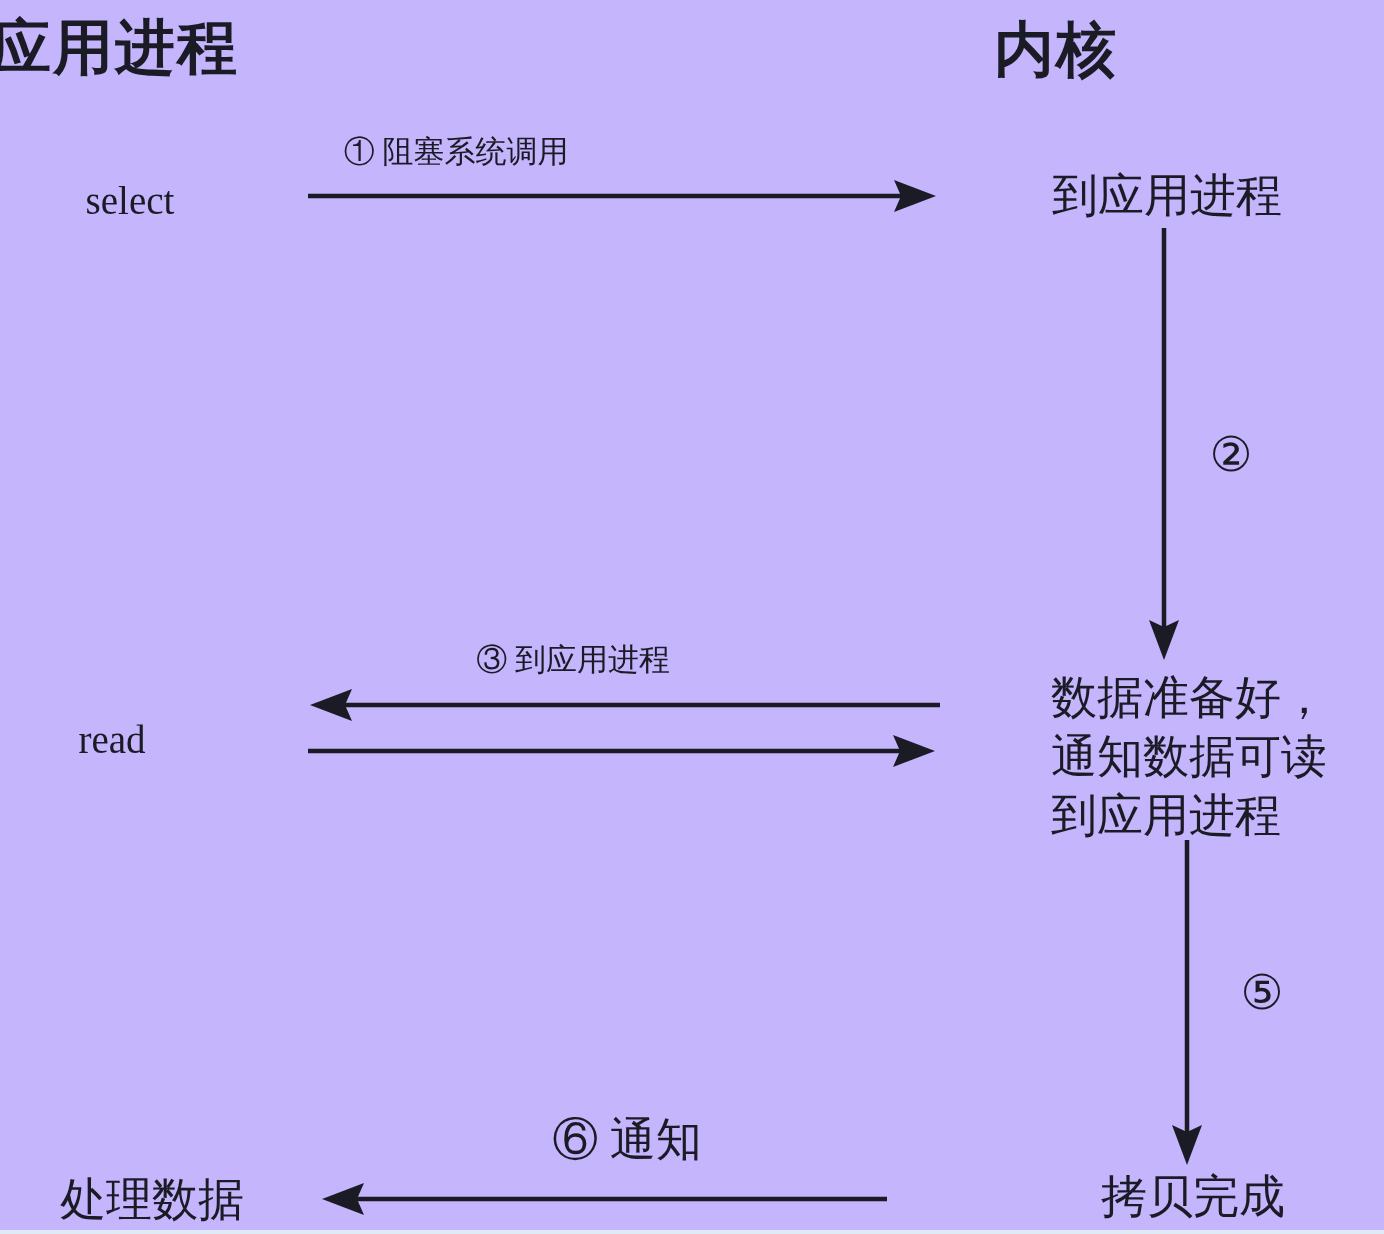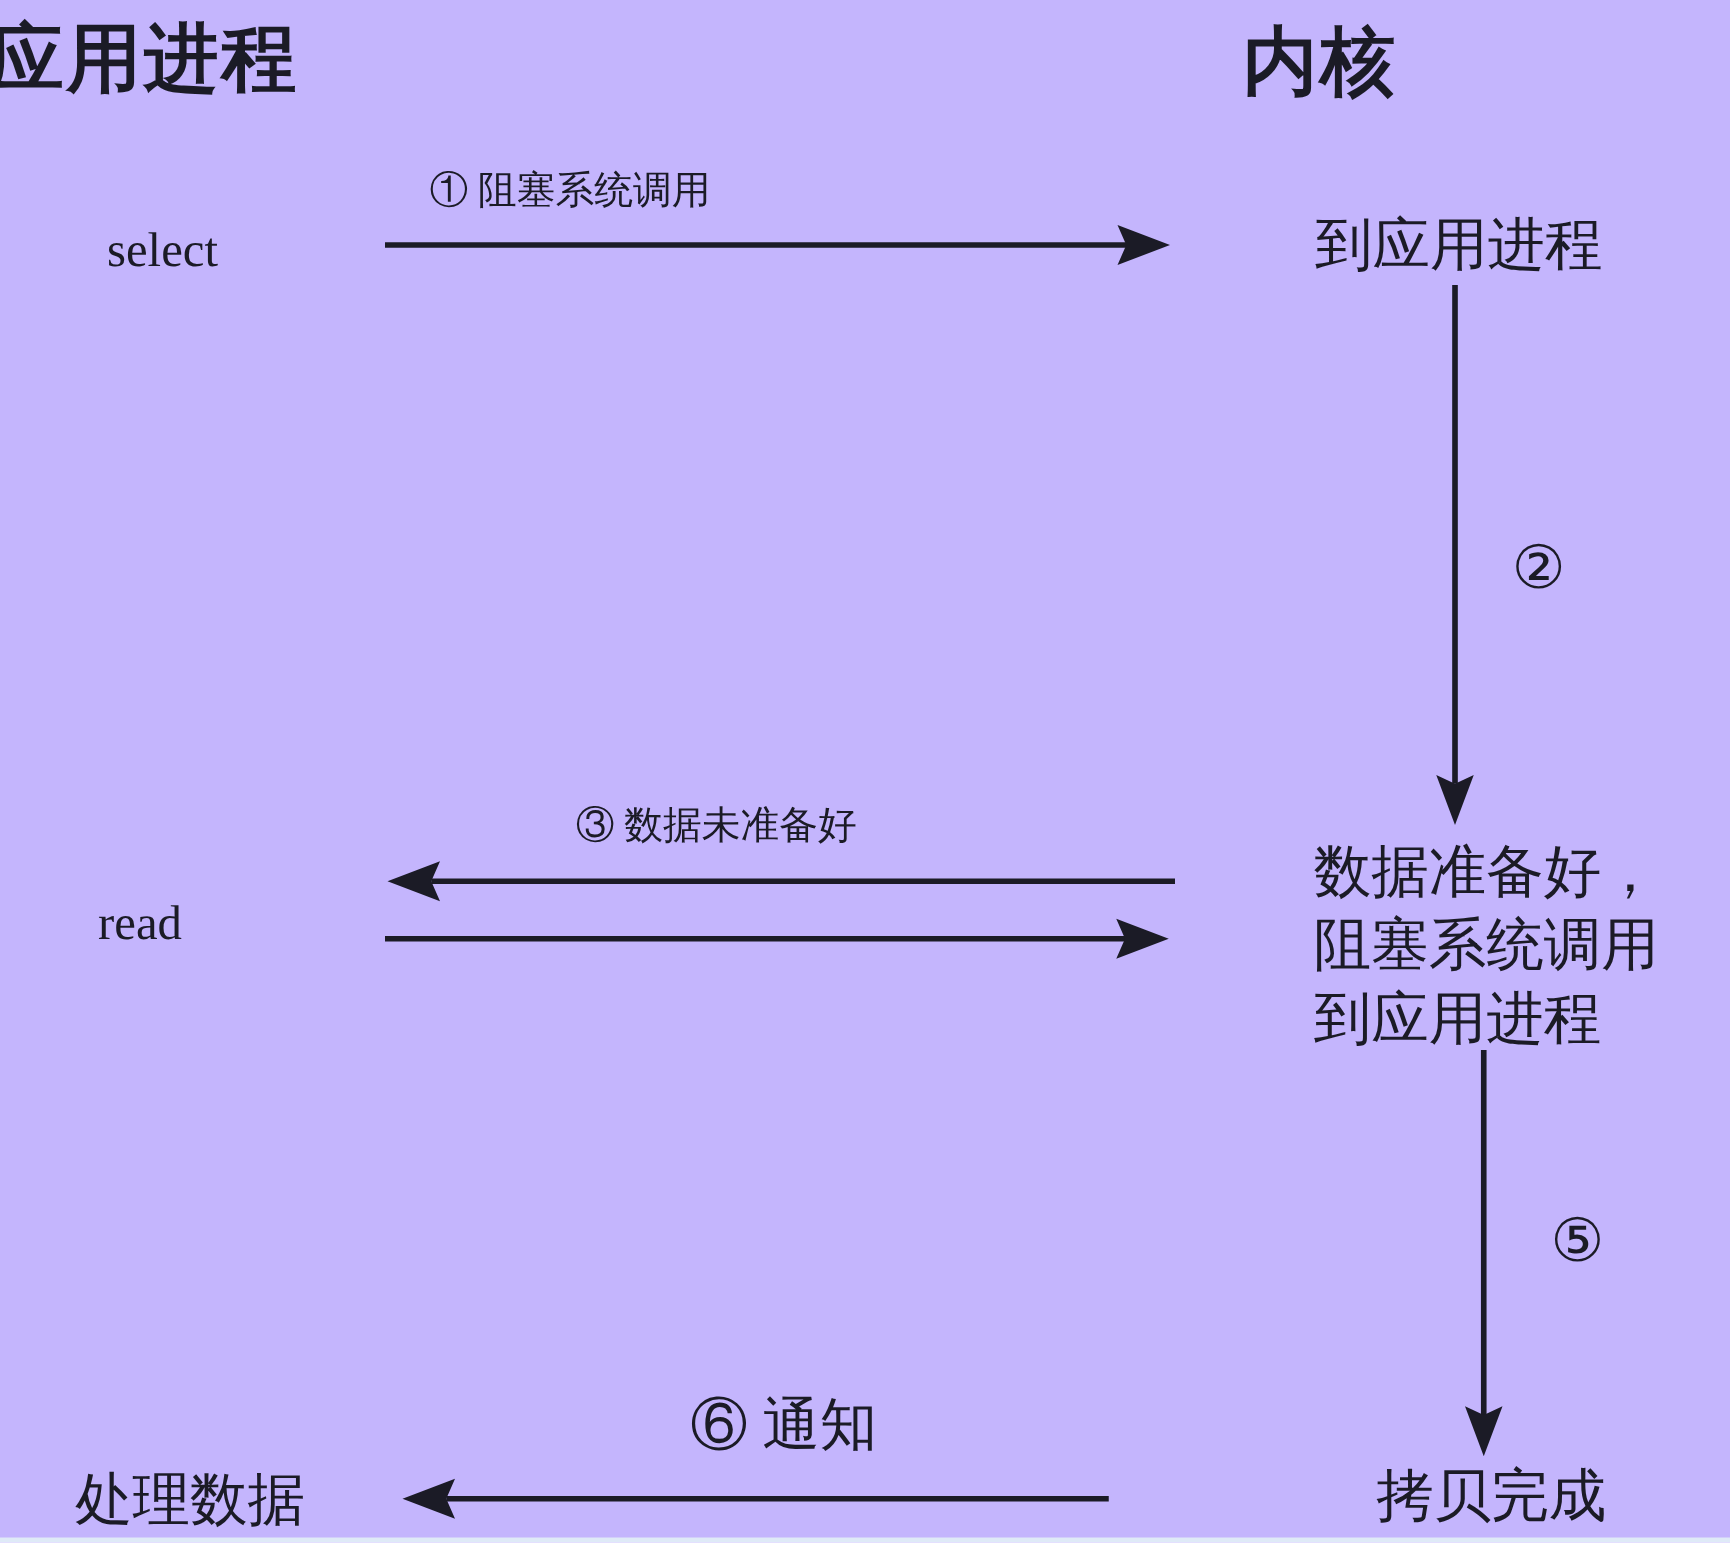--- a/index.html
+++ b/index.html
@@ -68,26 +68,26 @@
   <div class="c title" style="left:1056px; top:50px;">内核</div>
 
   <div class="c node-en" style="left:130px; top:200px;">select</div>
   <div class="c node-en" style="left:112px; top:739px;">read</div>
   <div class="c node" style="left:152px; top:1200px;">处理数据</div>
 
   <div class="c node" style="left:1167px; top:196px;">到应用进程</div>
 
   <div class="c ready-block" style="left:1189px; top:756px;">
     <div>数据准备好，</div>
-    <div>阻塞系统调用</div>
+    <div>通知数据可读</div>
     <div>到应用进程</div>
   </div>
 
   <div class="c node" style="left:1193px; top:1197px;">拷贝完成</div>
 
   <div class="c step" style="left:456px; top:152px;">① 阻塞系统调用</div>
   <div class="c step-big" style="left:1231px; top:454px;">②</div>
-  <div class="c step" style="left:573px; top:660px;">③ 数据未准备好</div>
+  <div class="c step" style="left:573px; top:660px;">③ 到应用进程</div>
   <div class="c step-big" style="left:1262px; top:992px;">⑤</div>
   <div class="c node" style="left:627px; top:1140px;">⑥ 通知</div>
 
   <div class="bottom-strip"></div>
 </div>
 
 </body></html>

